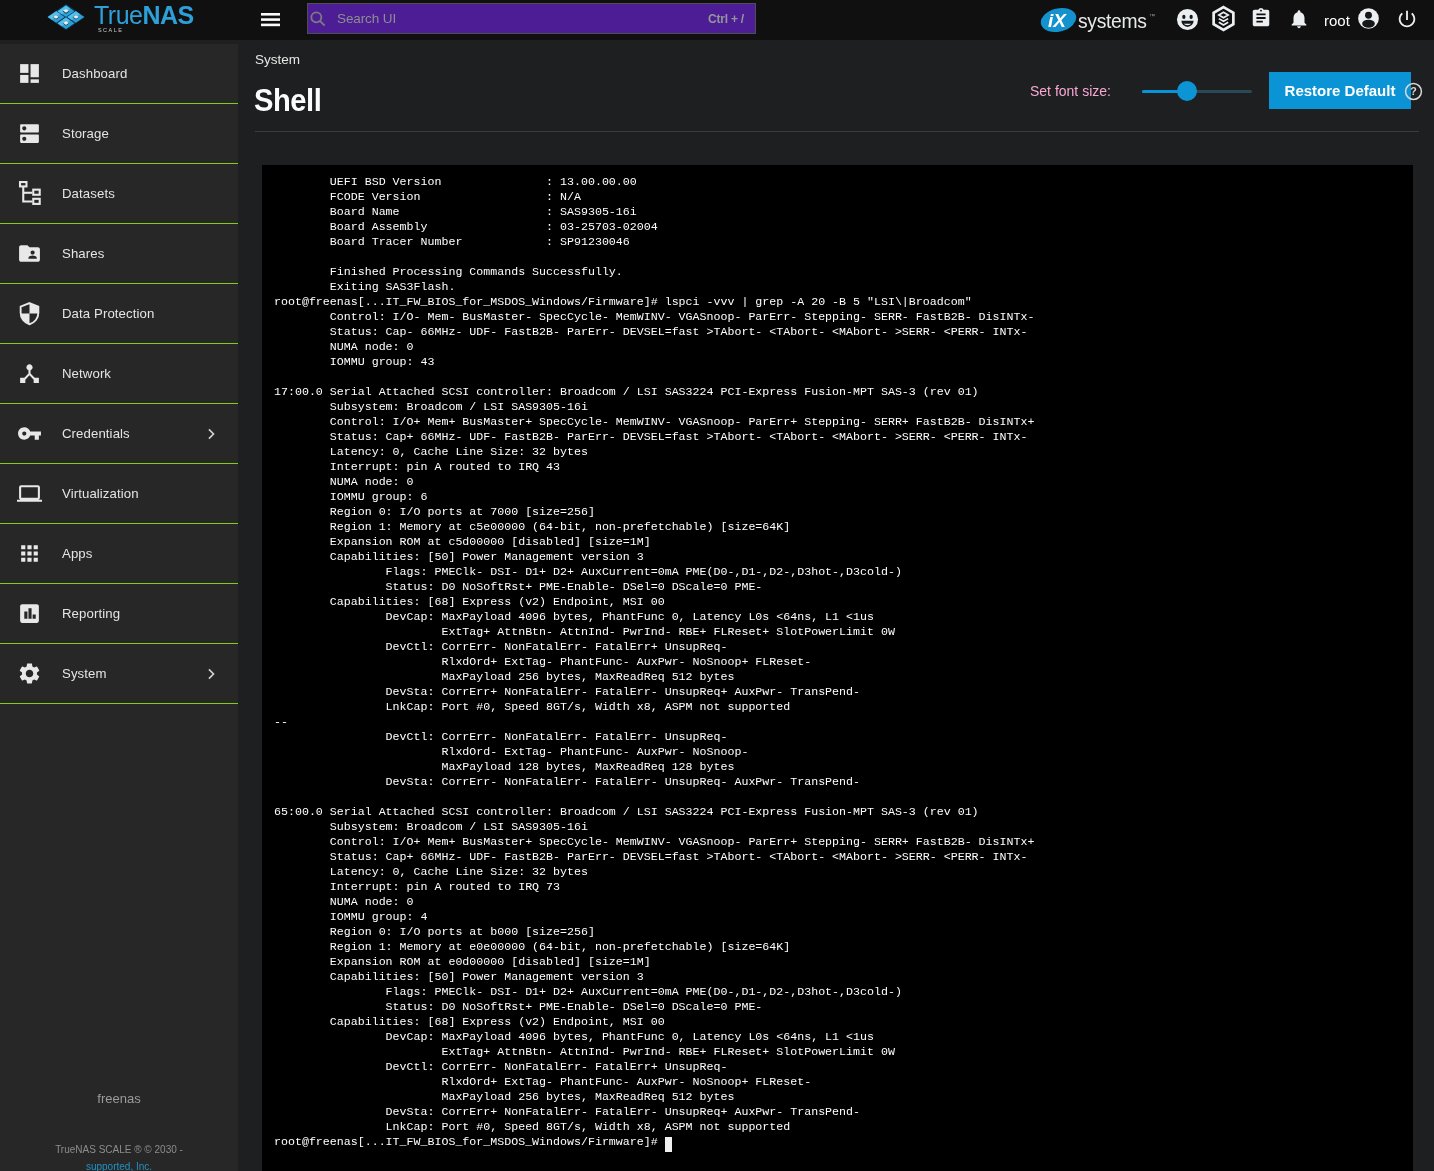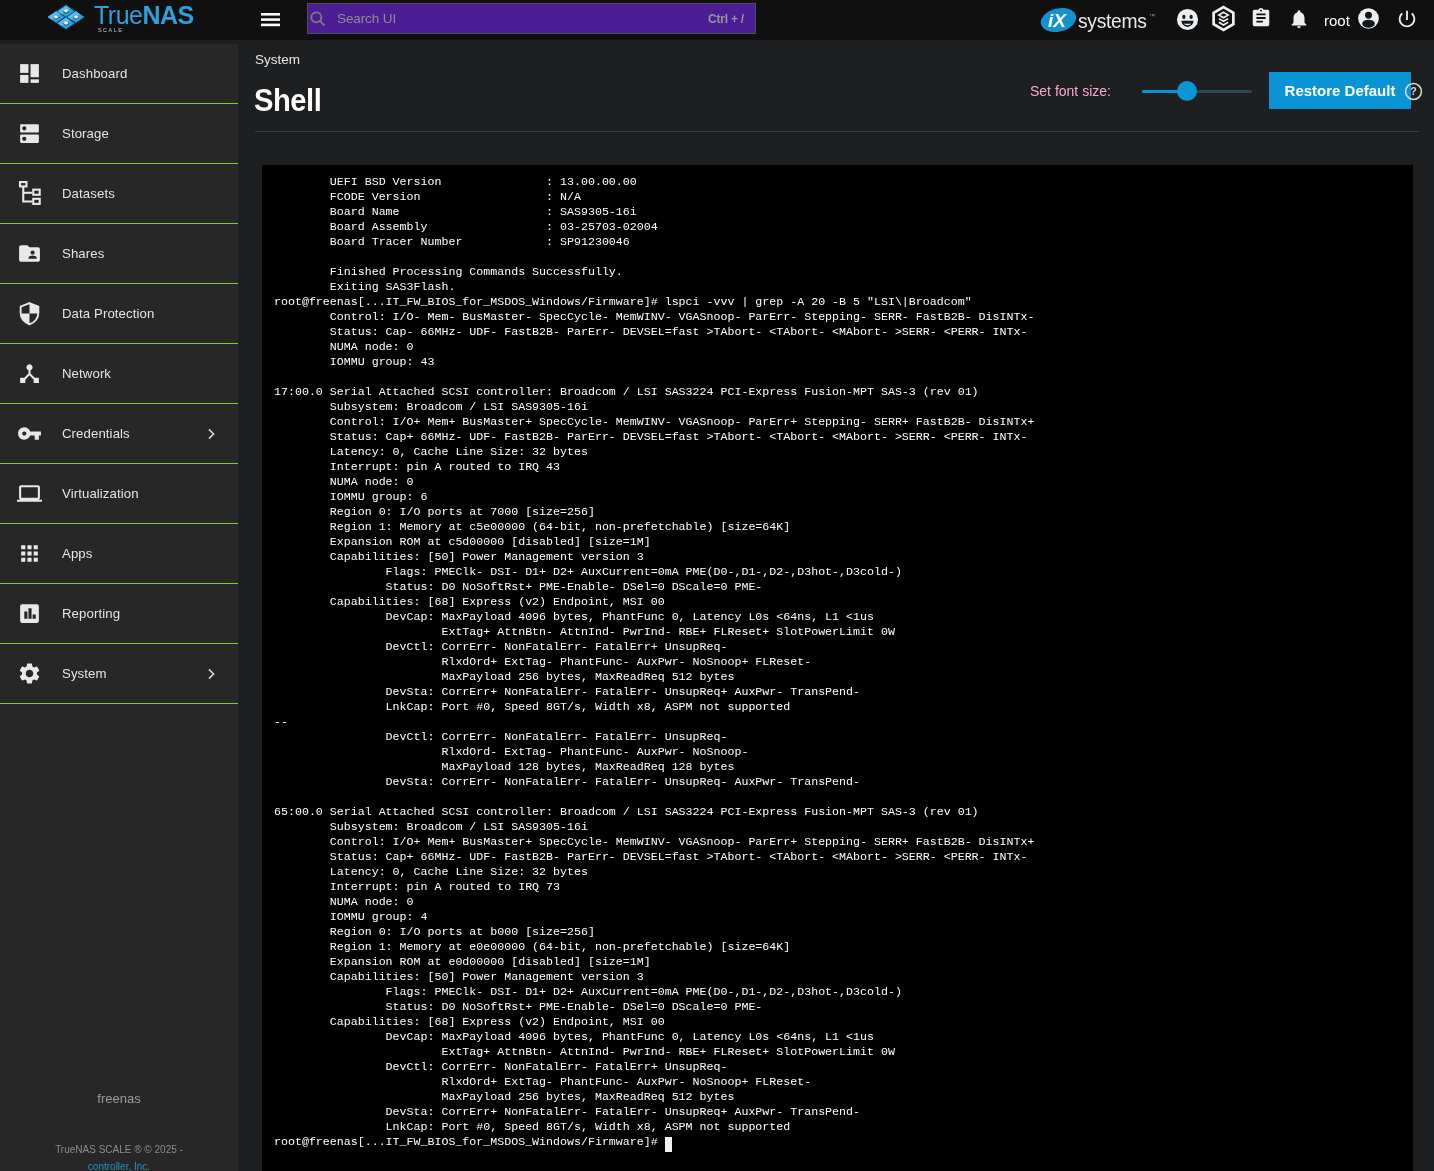--- a/index.html
+++ b/index.html
@@ -120,22 +120,22 @@
       <svg class="mi" width="25" height="25" viewBox="0 0 24 24">
         <path fill="#e8e8e8" d="M19.14 12.94c.04-.3.06-.61.06-.94 0-.32-.02-.64-.07-.94l2.03-1.58c.18-.14.23-.41.12-.61l-1.92-3.32c-.12-.22-.37-.29-.59-.22l-2.39.96c-.5-.38-1.03-.7-1.62-.94l-.36-2.54c-.04-.24-.24-.41-.48-.41h-3.84c-.24 0-.43.17-.47.41l-.36 2.54c-.59.24-1.13.57-1.62.94l-2.39-.96c-.22-.08-.47 0-.59.22L2.74 8.87c-.12.21-.08.47.12.61l2.03 1.58c-.05.3-.09.63-.09.94s.02.64.07.94l-2.03 1.58c-.18.14-.23.41-.12.61l1.92 3.32c.12.22.37.29.59.22l2.39-.96c.5.38 1.03.7 1.62.94l.36 2.54c.05.24.24.41.48.41h3.84c.24 0 .44-.17.47-.41l.36-2.54c.59-.24 1.13-.56 1.62-.94l2.39.96c.22.08.47 0 .59-.22l1.92-3.32c.12-.22.07-.47-.12-.61l-2.01-1.58zM12 15.6c-1.98 0-3.6-1.62-3.6-3.6s1.62-3.6 3.6-3.6 3.6 1.62 3.6 3.6-1.62 3.6-3.6 3.6z"></path>
       </svg>
       <span class="mlabel">System</span>
       <svg class="chev" width="20" height="20" viewBox="0 0 24 24" fill="none" stroke="#d0d0d0" stroke-width="2">
         <path d="M9.5 6.5 L15 12 L9.5 17.5"></path>
       </svg>
     </div>
 
 <div class="sfoot" style="top:1047px;font-size:13px;color:#9b9b9b">freenas</div>
-<div class="sfoot" style="top:1100px;font-size:10px;color:#8d8d8d">TrueNAS SCALE ® © 2025 -</div>
-<div class="sfoot" style="top:1117px;font-size:10px;color:#2290c4">controller, Inc.</div>
+<div class="sfoot" style="top:1100px;font-size:10px;color:#8d8d8d">TrueNAS SCALE ® © 2030 -</div>
+<div class="sfoot" style="top:1117px;font-size:10px;color:#2290c4">supported, Inc.</div>
 </div>
 <div class="content">
 <div class="crumb">System</div>
 <div class="title">Shell</div>
 <div class="fontlbl">Set font size:</div>
 <div class="slider">
       <div class="fill"></div>
       <div class="thumb"></div>
     </div>
 <div class="btn">Restore Default</div>

